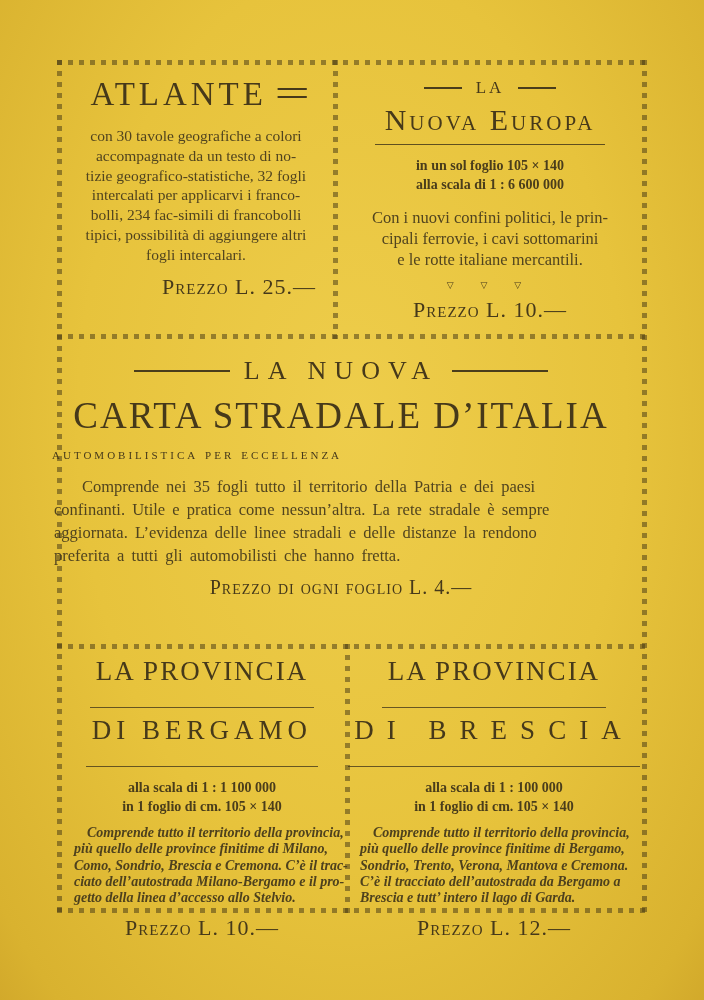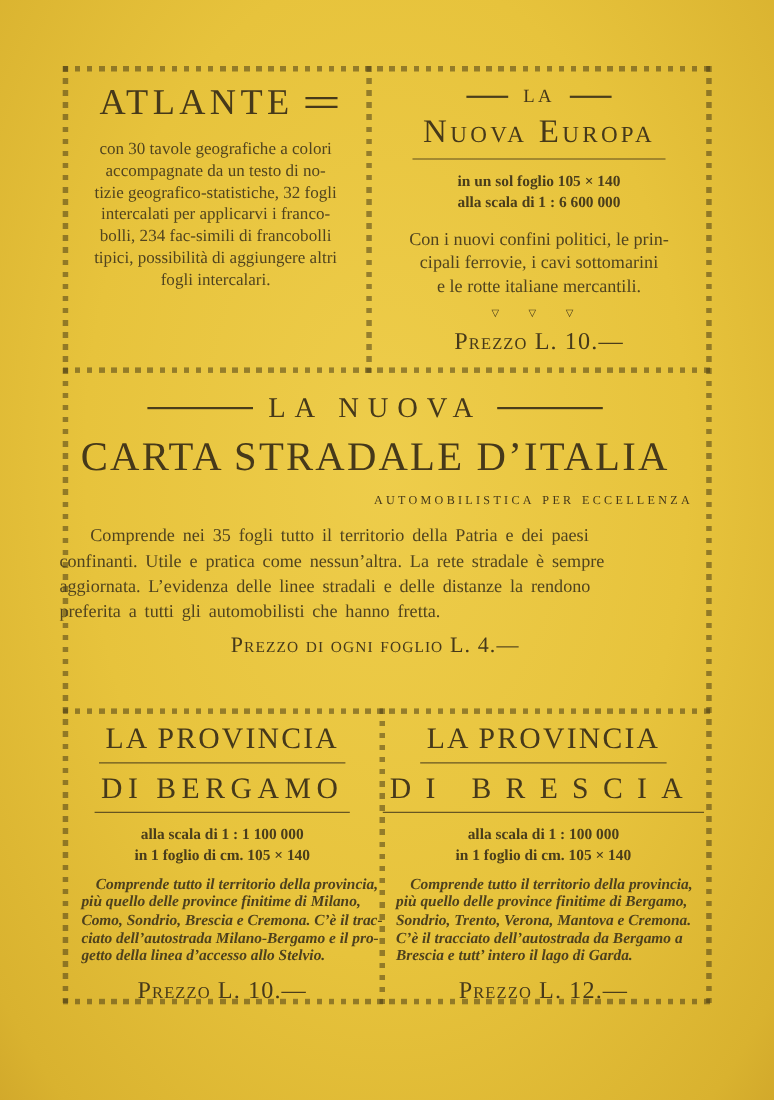--- a/index.html
+++ b/index.html
@@ -58,27 +58,27 @@
   .ad-europa .specs{margin-top:11px;font-size:14px;font-weight:700;line-height:19px;text-align:center;}
   .ad-europa .body{margin-top:13px;font-size:16.5px;line-height:21px;text-align:center;color:#51441f;}
   .ornament{margin-top:10px;text-align:center;font-family:"DejaVu Sans",sans-serif;font-size:9px;letter-spacing:12px;color:#46391a;}
   .ad-europa .price{margin-top:7px;text-align:center;}
 
   
   .ad-carta .kicker{margin-top:16px;font-size:26px;letter-spacing:8px;color:#46391a;}
   .ad-carta .kicker .bar{width:96px;}
   .ad-carta .title{margin-top:8px;font-size:37px;font-weight:400;letter-spacing:2px;line-height:44px;text-align:center;color:#46391a;}
   .ad-carta .scale{margin-top:14px;font-size:20px;letter-spacing:3px;text-align:center;color:#46391a;}
-  .ad-carta .subtitle{margin-top:7px;font-size:15.5px;letter-spacing:3px;text-align:right;color:#46391a;}
+  .ad-carta .subtitle{margin-top:7px;font-size:15.5px;letter-spacing:3px;text-align:left;color:#46391a;}
   .ad-carta .body{margin-top:12px;padding:0 2px;font-size:16.5px;line-height:23px;text-align:left;text-indent:28px;word-spacing:3px;color:#51441f;}
   .ad-carta .price{margin-top:9px;text-align:center;font-size:20px;}
 
   
   .prov .t1,.prov .t2{display:block;width:fit-content;margin:0 auto;font-weight:400;text-align:right;color:#46391a;
-    border-bottom:1.5px solid rgba(70,57,26,.8);padding:0 6px 7px;}
+    border-bottom:1.5px solid rgba(70,57,26,.8);padding:0 6px 21px;}
   .prov .t1{margin-top:6px;font-size:27px;line-height:30px;letter-spacing:2px;}
   .prov .t2{margin-top:7px;font-size:27px;line-height:30px;}
   .ad-bergamo .t2{letter-spacing:5px;}
   .ad-brescia .t2{letter-spacing:13px;}
   .prov .specs{margin-top:11px;font-size:14px;font-weight:700;line-height:19px;text-align:center;}
   .prov .body{margin-top:9px;padding:0 12px;font-size:14px;font-style:italic;font-weight:700;line-height:16.3px;text-align:left;text-indent:13px;color:#4e411d;}
   .prov .price{margin-top:9px;text-align:center;}
 </style>
 </head>
 <body>
@@ -96,20 +96,21 @@
 
   <section class="ad-atlante">
     <h1 class="t1"><span>ATLANTE</span><span class="eq">=</span></h1>
     <p class="body pre">con 30 tavole geografiche a colori
 accompagnate da un testo di no-
 tizie geografico-statistiche, 32 fogli
 intercalati per applicarvi i franco-
 bolli, 234 fac-simili di francobolli
 tipici, possibilità di aggiungere altri
 fogli intercalari.</p>
+    <p class="price"><span class="lbl">Prezzo</span> <span>L. 25.—</span></p>
   </section>
 
   <section class="ad-europa">
     <div class="kicker">
       <span class="bar"></span>
       <span>LA</span>
       <span class="bar"></span>
     </div>
     <h1 class="title sc">Nuova Europa</h1>
     <p class="specs pre">in un sol foglio 105 × 140

